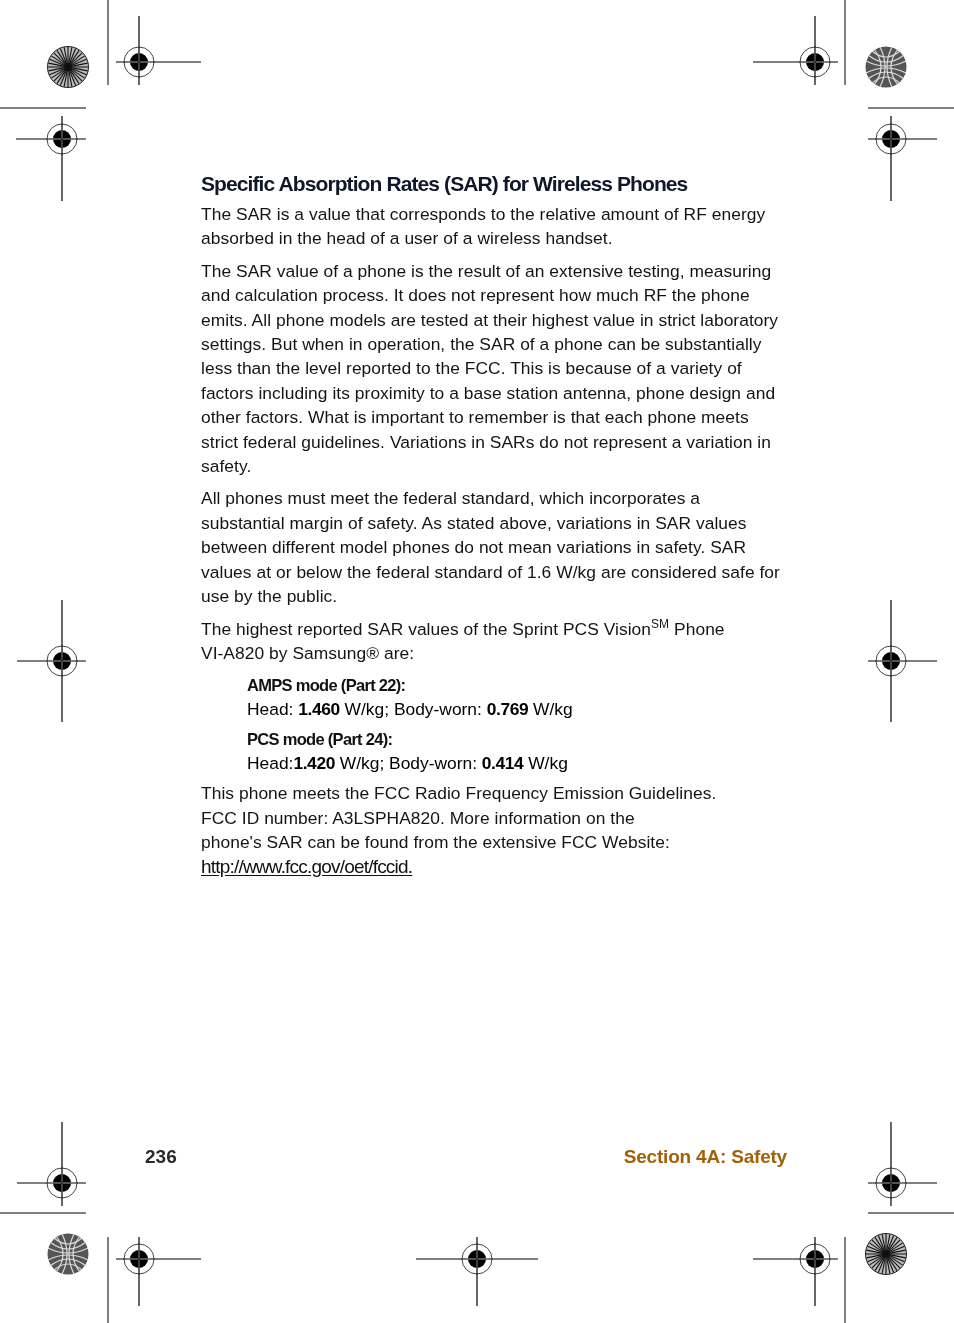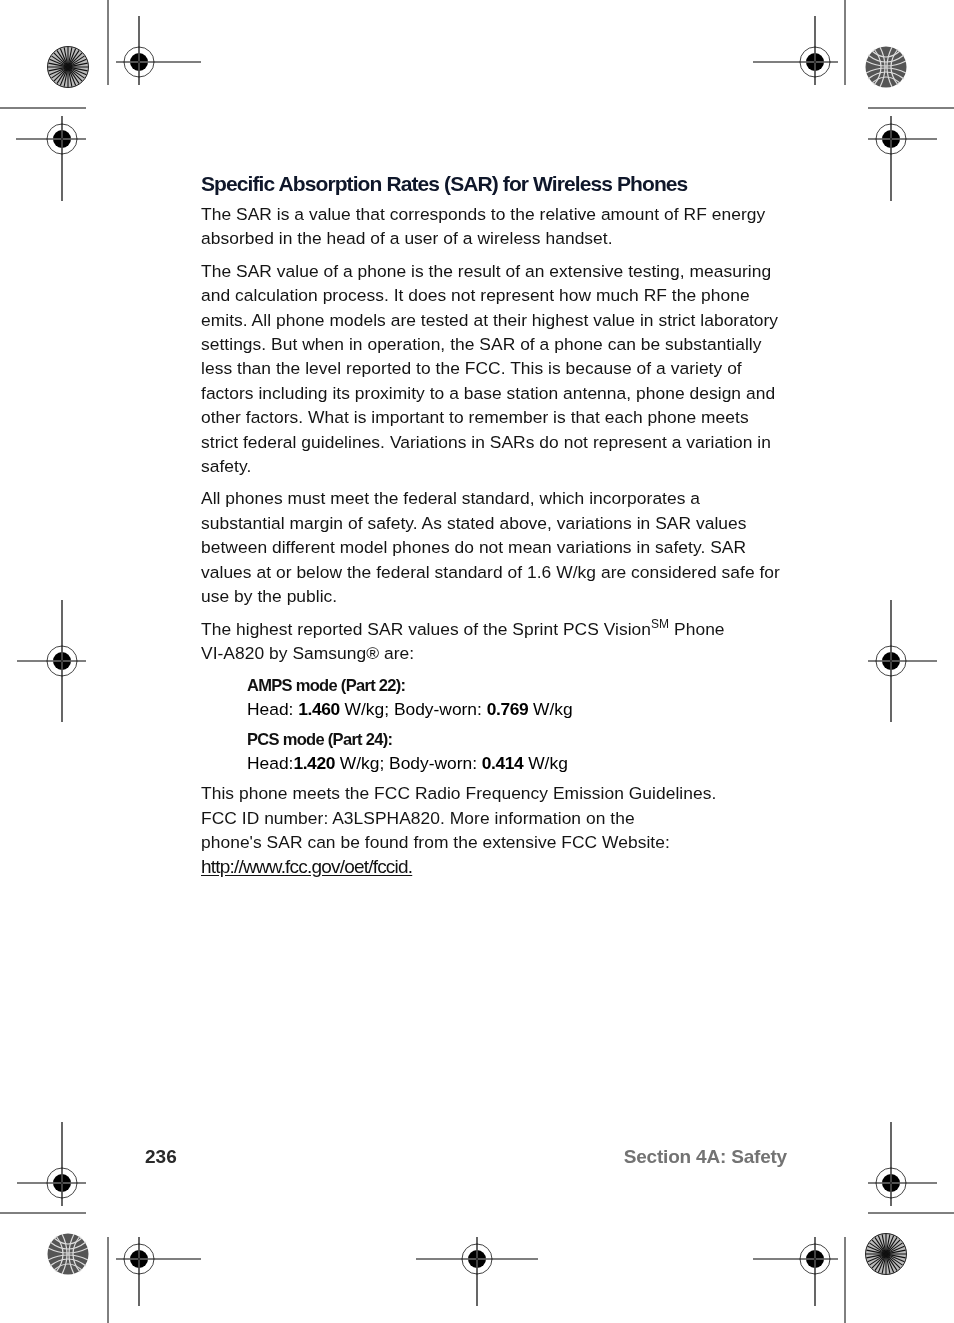--- a/index.html
+++ b/index.html
@@ -95,21 +95,21 @@
       font-size: 19px;
       color: #2a2a2a;
     }
     .footer-section {
       position: absolute;
       right: 167px;
       top: 1146px;
       font-family: "Liberation Sans", sans-serif;
       font-weight: bold;
       font-size: 19px;
-      color: #737373;
+      color: #a16207;
       letter-spacing: -0.2px;
     }
   </style>
 </head>
 <body>
 
 <svg class="marks" width="954" height="1323" viewBox="0 0 954 1323" xmlns="http://www.w3.org/2000/svg">
   <defs>
     <g id="reg">
       <circle cx="0" cy="0" r="15" fill="none" stroke="#444" stroke-width="1"></circle>

